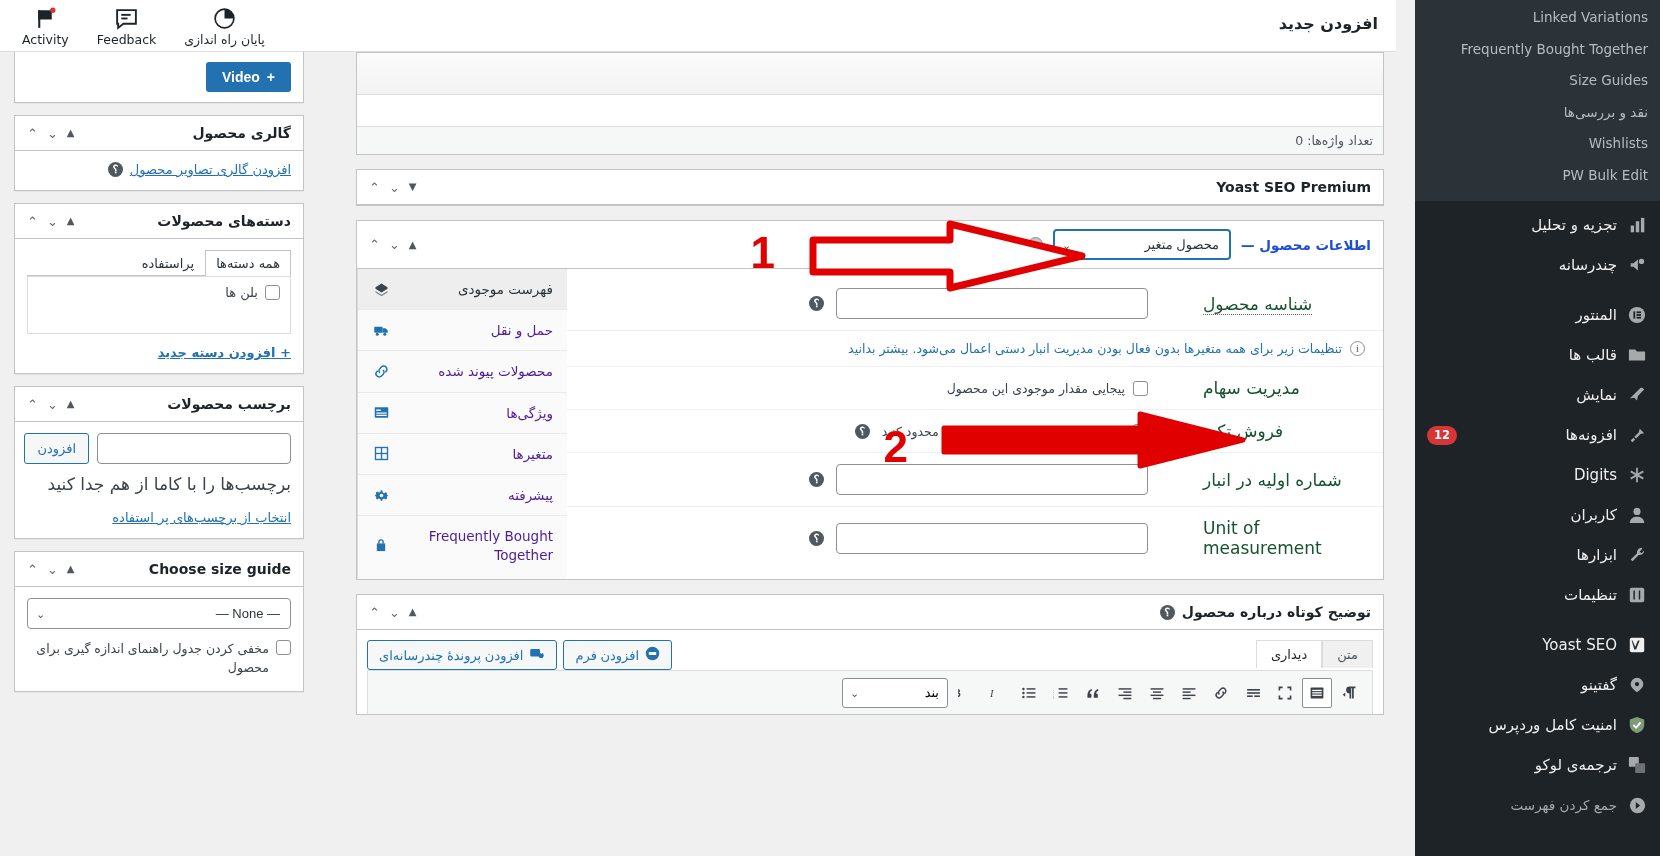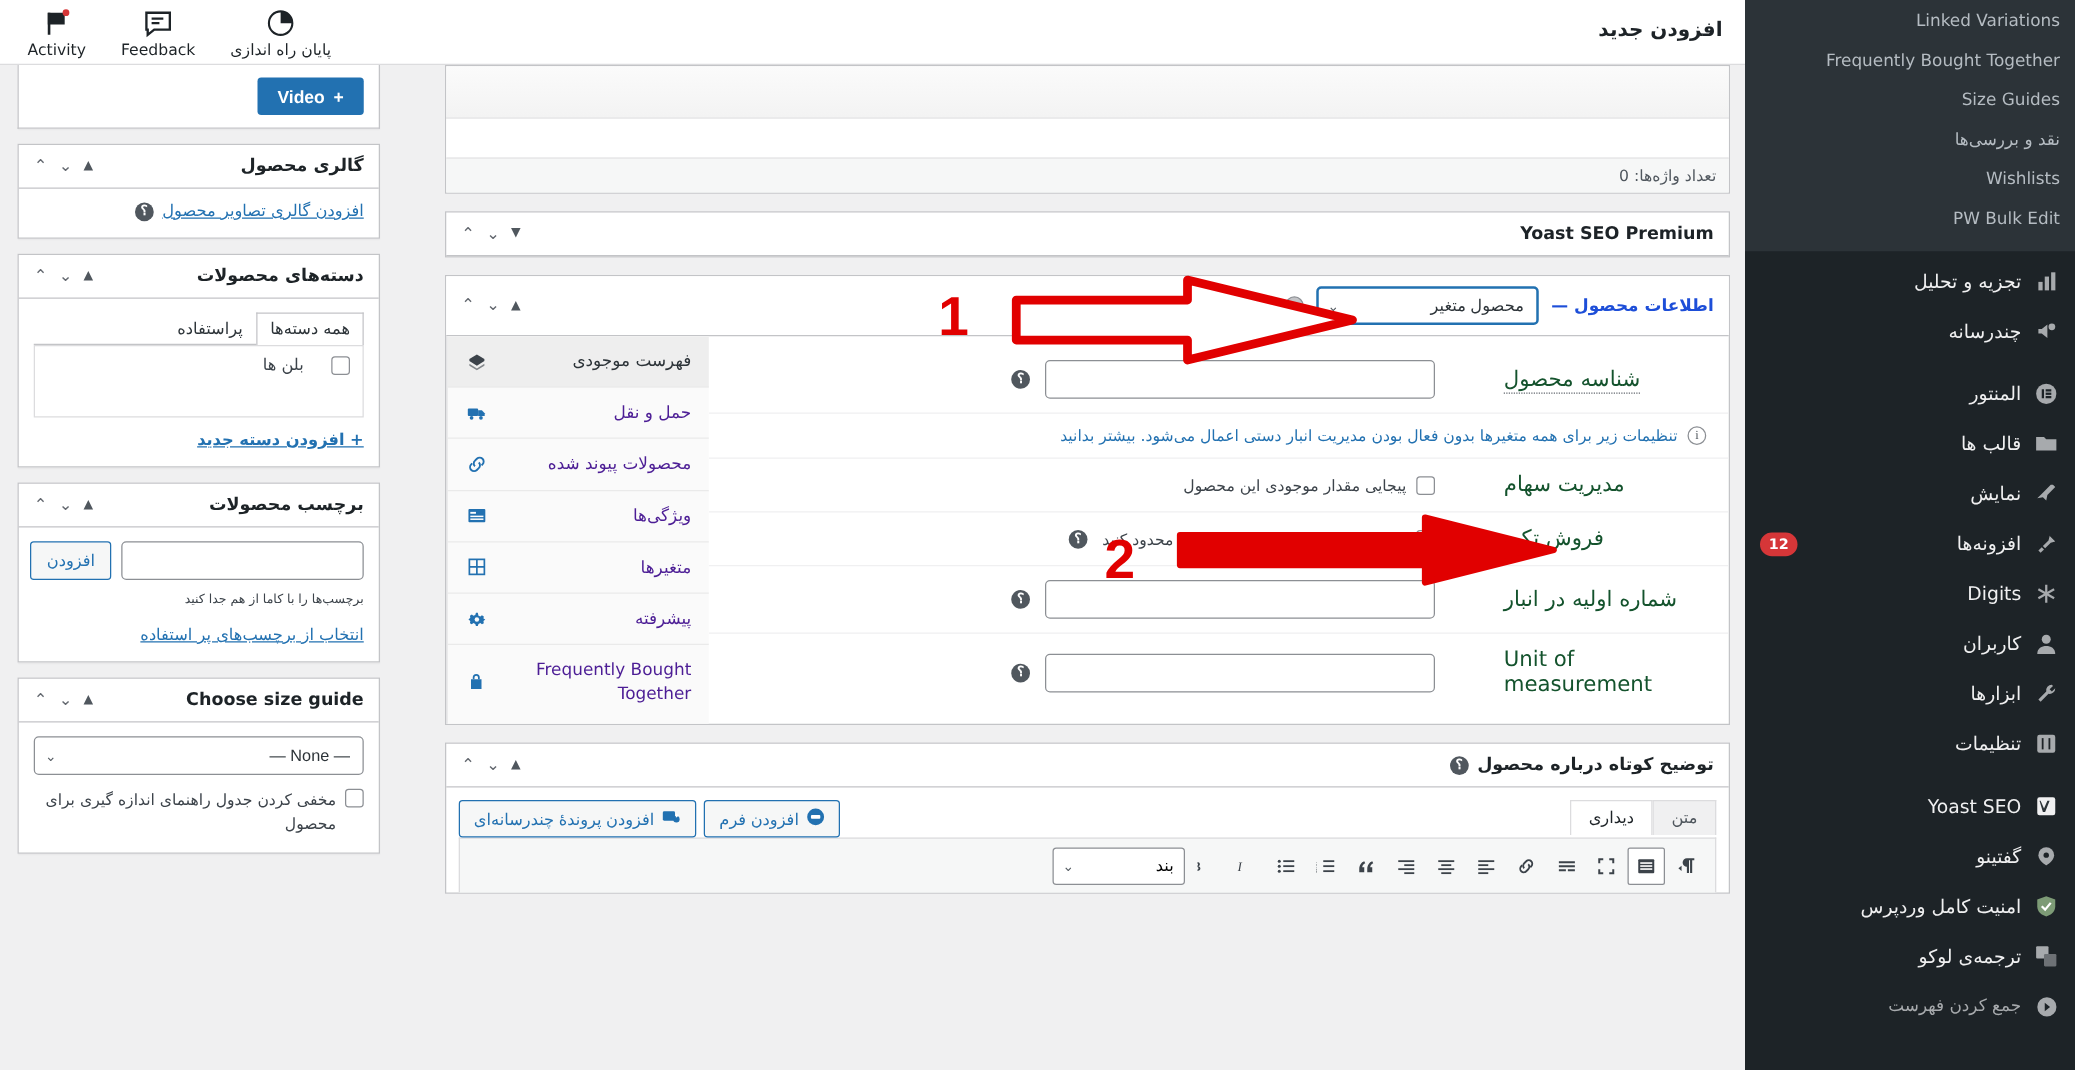--- a/index.html
+++ b/index.html
@@ -7,21 +7,21 @@
   body {
     width:1660px; height:856px;
     background:#f0f0f1;
     font-family:"DejaVu Sans","Liberation Sans",sans-serif;
     font-size:13px; color:#3c434a;
     overflow:hidden; position:relative;
   }
 
   
   #admin-sidebar{
-    position:absolute; top:0; right:0; width:264px; height:856px;
+    position:absolute; top:0; right:0; width:245px; height:856px;
     background:#1d2327; color:#f0f0f1; overflow:hidden;
   }
   .submenu{ background:#2c3338; padding:2px 0 10px; }
   .submenu-item{
     padding:6px 12px 6px 26px; font-size:13.5px; color:#b5bcc2;
     text-align:right; line-height:1.45; cursor:pointer;
   }
   .submenu-item.ltr{ direction:ltr; text-align:right; }
 
   .menu-group{ padding:4px 0; }
@@ -102,37 +102,37 @@
   .cat-tab{
     padding:5px 10px; cursor:pointer; color:#2c3338;
     border:1px solid transparent; border-bottom:none; margin-bottom:-1px;
   }
   .cat-tab.active{ background:#fff; border-color:#c3c4c7; }
   .cat-tab.inactive{ color:#2c3338; }
   .cat-list{
     border:1px solid #dcdcde; height:58px; padding:8px 10px; margin-top:0;
     background:#fff; overflow:auto;
   }
-  .cat-item{ display:flex; align-items:center; gap:22px; justify-content:flex-start; }
+  .cat-item{ display:flex; align-items:center; gap:7px; justify-content:flex-start; }
   .cb{
     width:15px; height:15px; border:1px solid #8c8f94; border-radius:3px;
     background:#fff; display:inline-block; flex:0 0 15px; cursor:pointer;
   }
   .addcat{ margin-top:11px; }
 
   .tag-row{ display:flex; gap:8px; align-items:center; }
   .tag-input{
     flex:1; height:31px; border:1px solid #8c8f94; border-radius:4px;
     background:#fff; padding:0 8px; font-size:13px; outline:none;
   }
   .btn-sec{
     height:31px; padding:0 12px; border:1px solid #2271b1; border-radius:3px;
     background:#f6f7f7; color:#2271b1; font-size:13px; cursor:pointer;
   }
-  .hint{ margin-top:10px; font-size:10px; color:#3c434a; }
+  .hint{ margin-top:10px; font-size:17px; color:#3c434a; }
   .tag-choose{ margin-top:16px; }
 
   .sel-wrap{ position:relative; display:block; }
   select.wp-select{
     width:100%; height:31px; border:1px solid #8c8f94; border-radius:4px;
     background:#fff; padding:0 10px; font-size:13px; color:#2c3338;
     appearance:none; -webkit-appearance:none; outline:none; cursor:pointer;
     direction:rtl; text-align:right;
   }
   .sel-chev{

